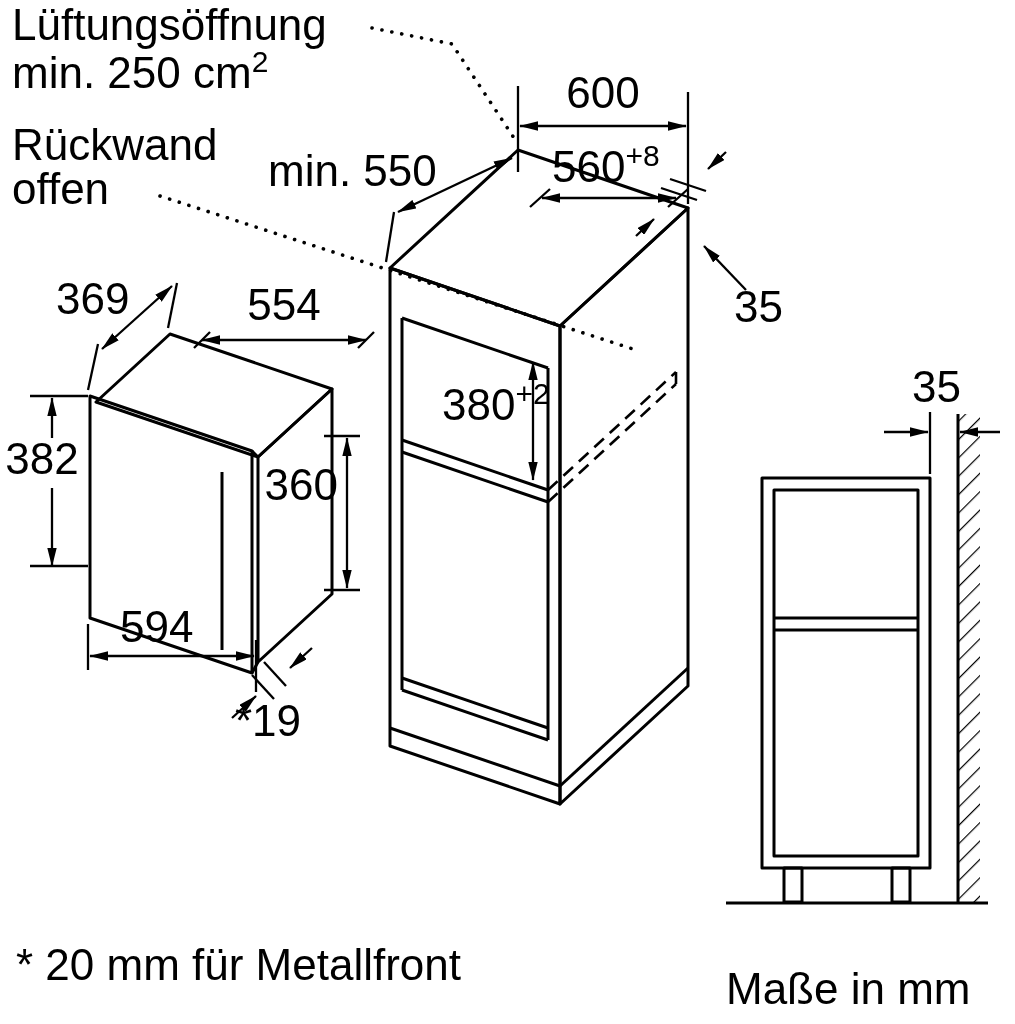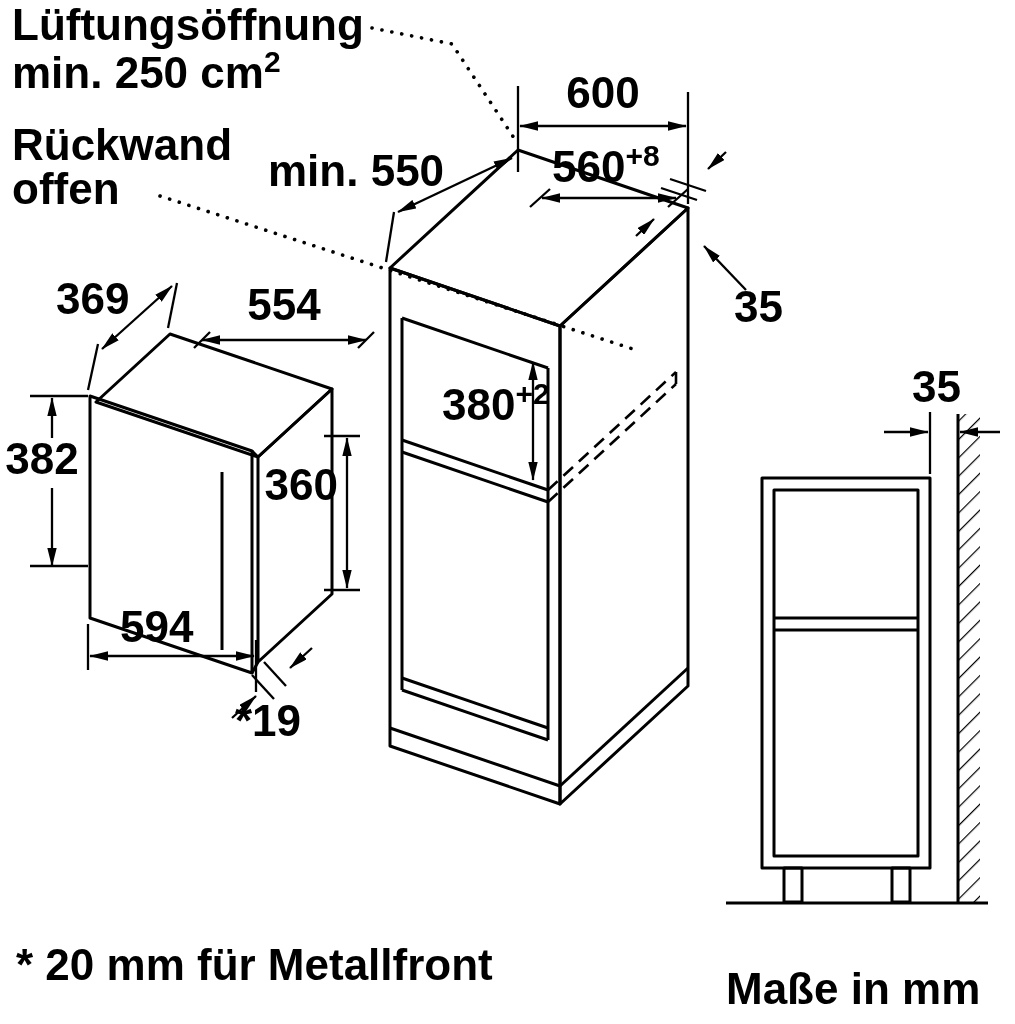--- a/index.html
+++ b/index.html
@@ -1,16 +1,16 @@
 <!DOCTYPE html>
 <html><head>
 <meta charset="utf-8">
 <style>
   html,body{margin:0;padding:0;background:#ffffff;}
-  .stage{position:relative;width:1015px;height:1024px;background:#ffffff;overflow:hidden;font-weight:bold;}
+  .stage{position:relative;width:1015px;height:1024px;background:#ffffff;overflow:hidden;}
   svg{display:block;}
   text{font-family:"Liberation Sans","DejaVu Sans",sans-serif;font-size:44px;fill:#000000;}
   .sup{font-size:30px;}
   .ln{stroke:#000000;stroke-width:3;fill:none;stroke-linejoin:round;}
   .thin{stroke:#000000;stroke-width:2.3;fill:none;}
   .dash{stroke:#000000;stroke-width:2.6;fill:none;stroke-dasharray:13 8;}
   .dot{stroke:#000000;stroke-width:3.6;fill:none;stroke-dasharray:0.1 10;stroke-linecap:round;}
 </style>
 </head>
 <body>

